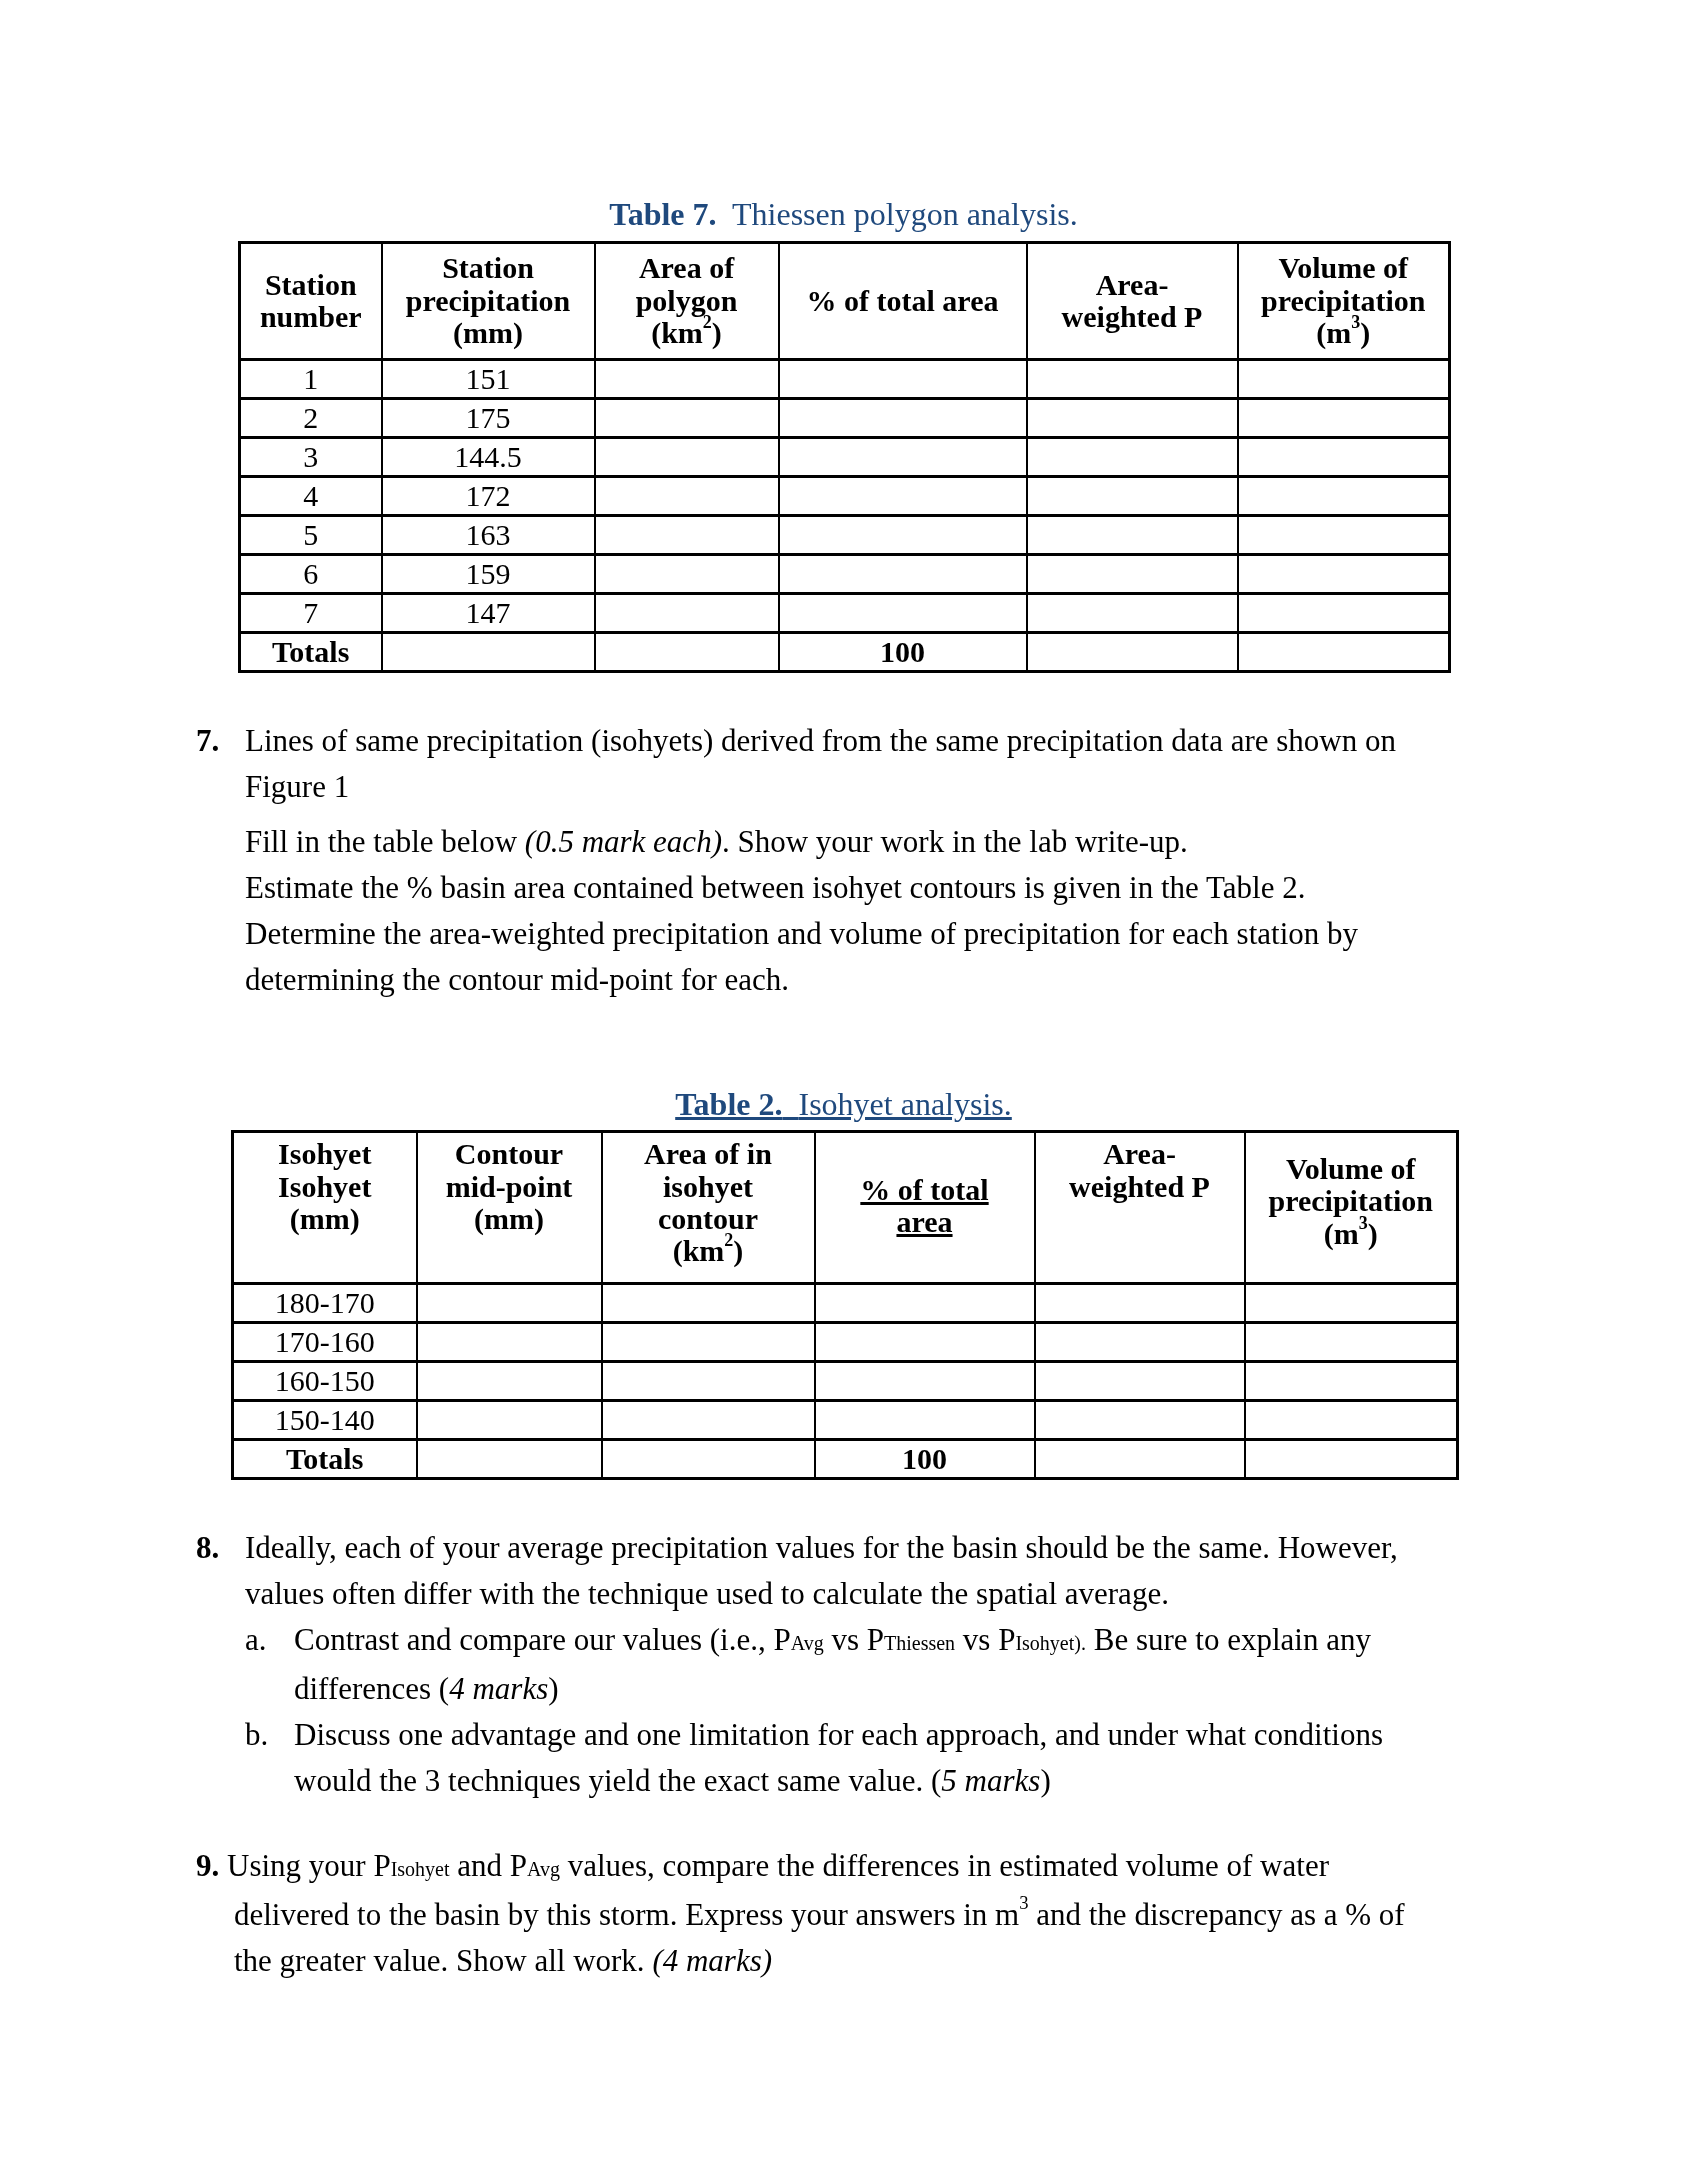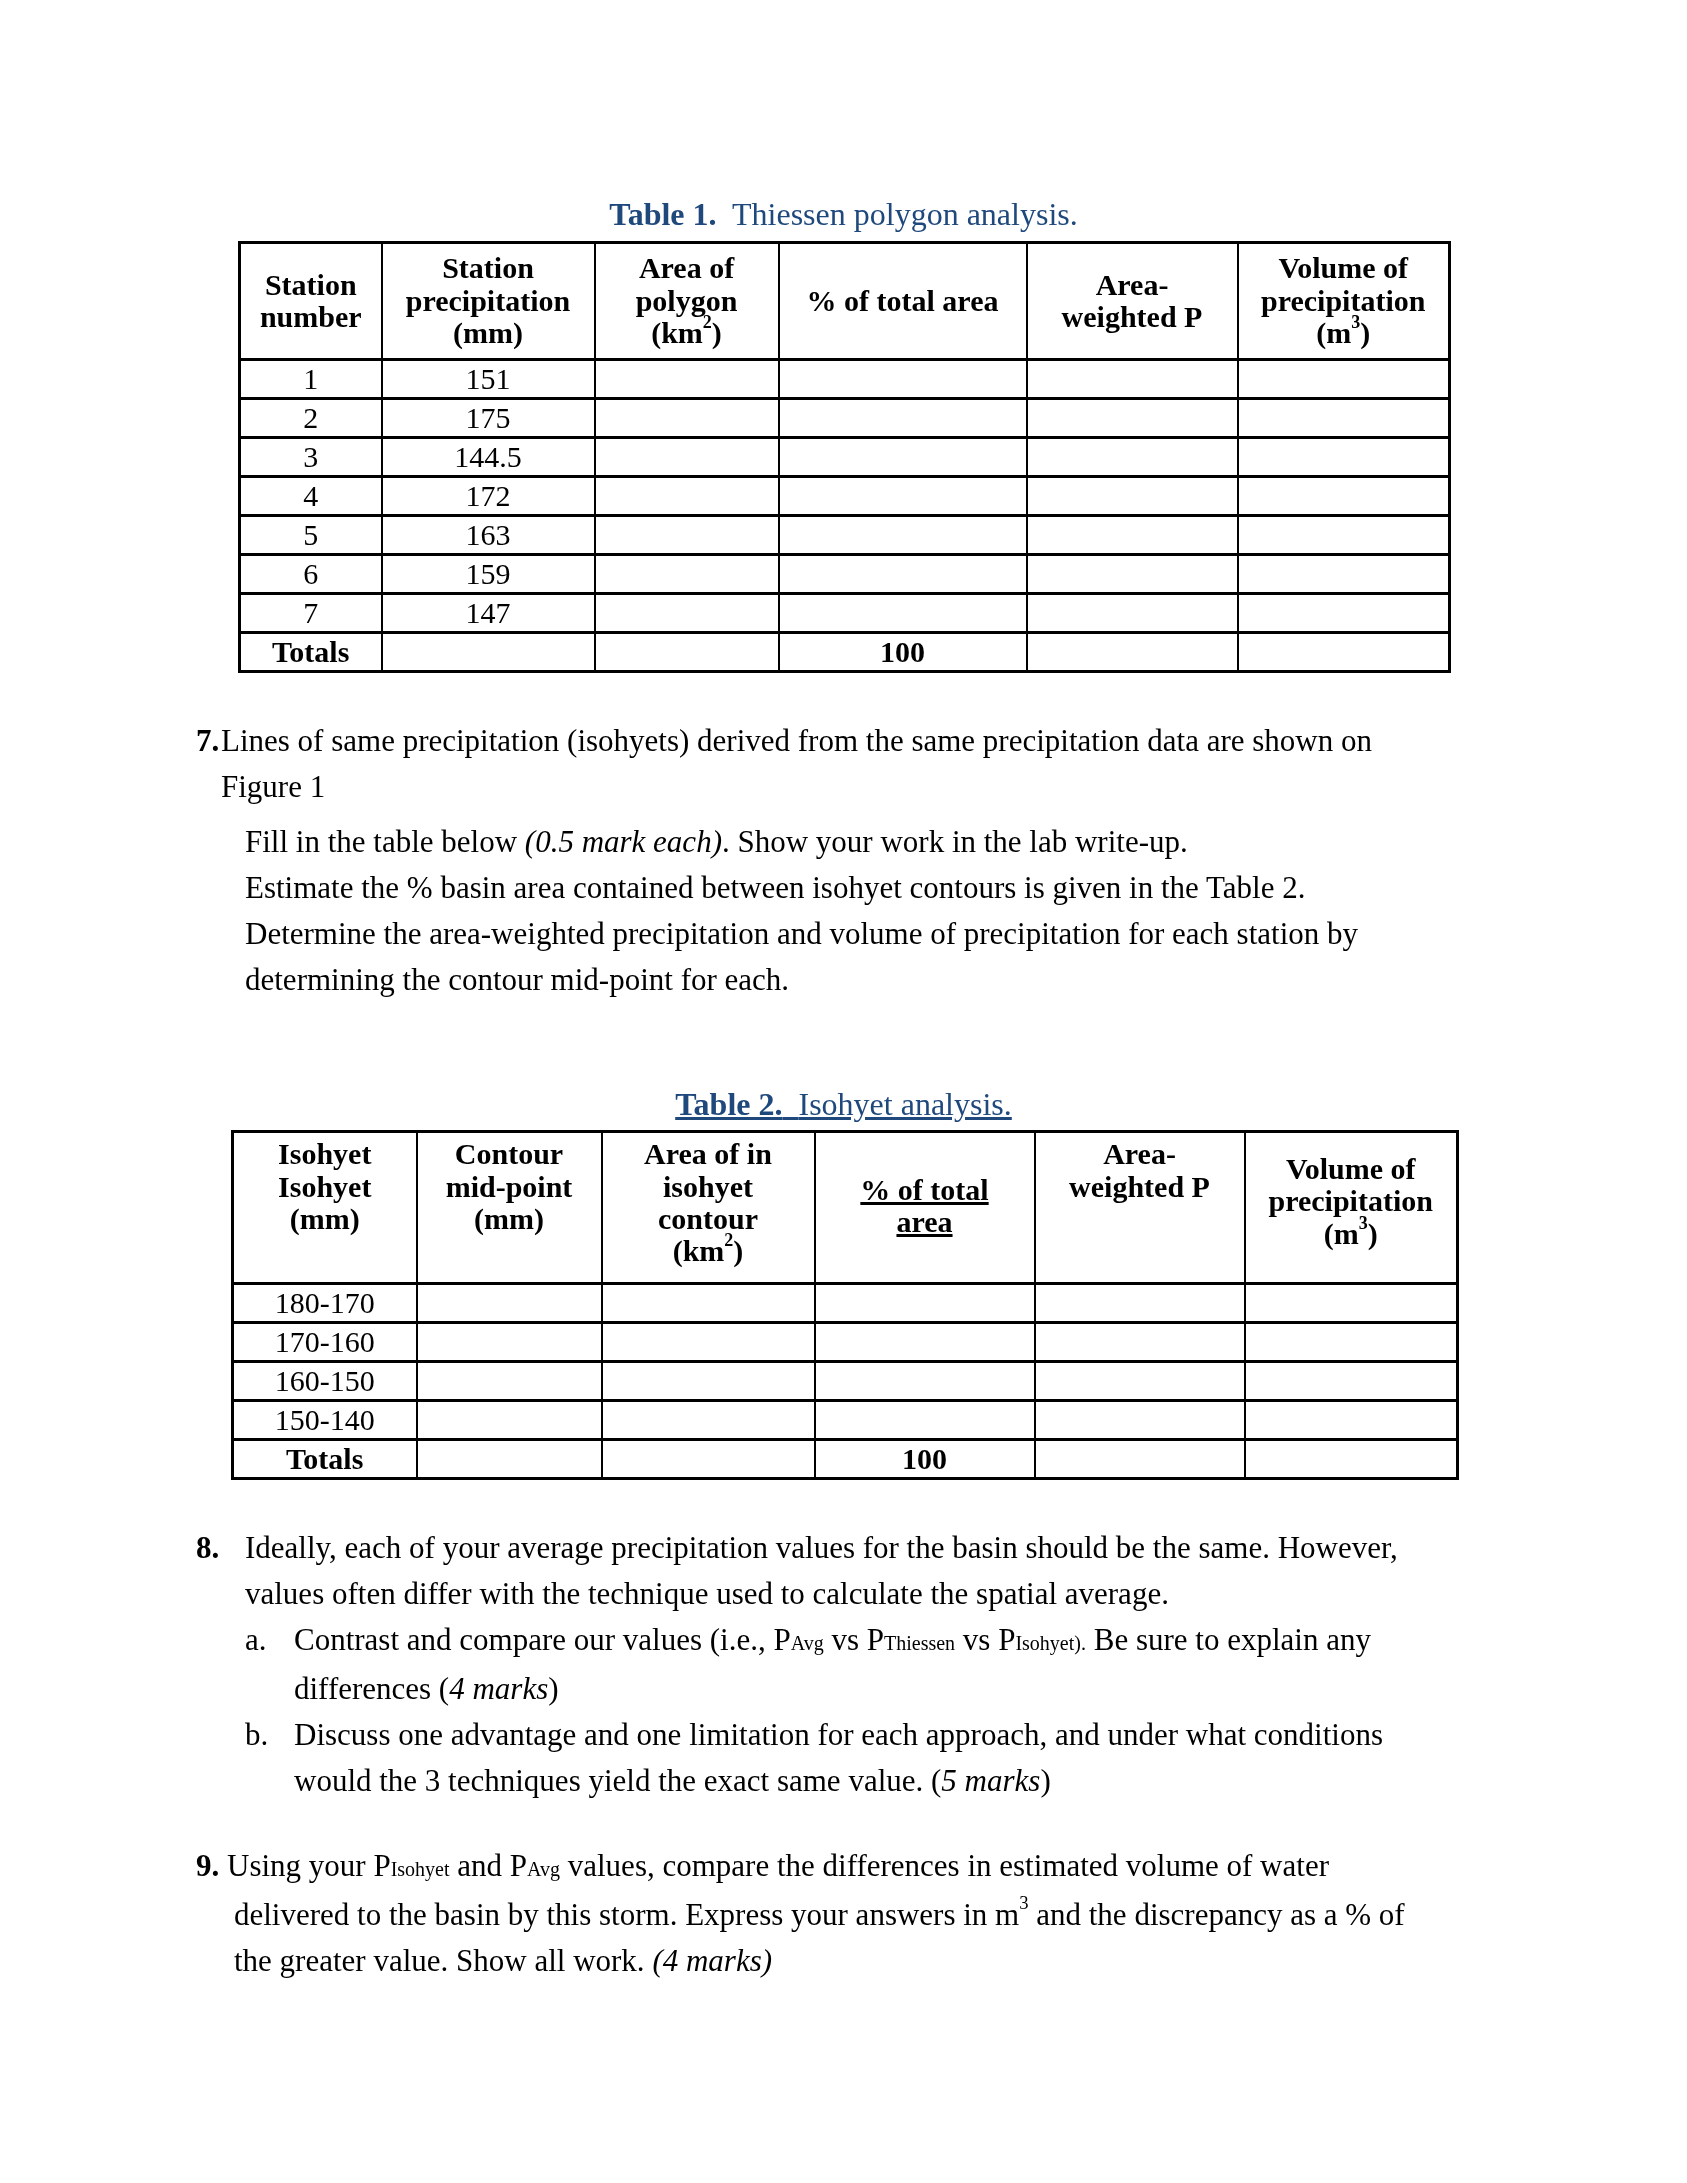--- a/index.html
+++ b/index.html
@@ -27,21 +27,21 @@
   sup { font-size: 60%; vertical-align: 0.85em; line-height: 0; }
   .para { position: absolute; font-size: 31px; line-height: 46px; }
   .num { font-weight: bold; position: absolute; }
   .sub-s { font-size: 20px; }
   .ital { font-style: italic; }
 </style>
 </head>
 <body>
 
 <div class="caption" style="top:198px;">
-  <b>Table 1.</b>&nbsp;
+  <b>Table 7.</b>&nbsp;
   <span>Thiessen polygon analysis.</span>
 </div>
 
 <table class="grid" style="left:238px; top:241px; width:1209px;">
   <colgroup>
     <col style="width:142px">
       <col style="width:213px">
       <col style="width:184px">
     <col style="width:248px">
       <col style="width:211px">
@@ -132,21 +132,21 @@
     <td></td>
     <td class="bold">100</td>
     <td></td>
     <td></td>
   </tr>
 </tbody>
   </table>
 
 <div class="para" style="left:196px; top:718px; width:1323px;">
   <span class="num" style="left:0;">7.</span>
-  <div style="margin-left:25px;">
+  <div style="margin-left:49px;">
     <div>Lines of same precipitation (isohyets) derived from the same precipitation data are shown on</div>
     <div>Figure 1</div>
   </div>
 </div>
 
 <div class="para" style="left:245px; top:819px; width:1257px;">
   <div>
     <span>Fill in the table below </span><span class="ital">(0.5 mark each)</span><span>. Show your work in the lab write-up.</span>
   </div>
   <div>Estimate the % basin area contained between isohyet contours is given in the Table 2.</div>

